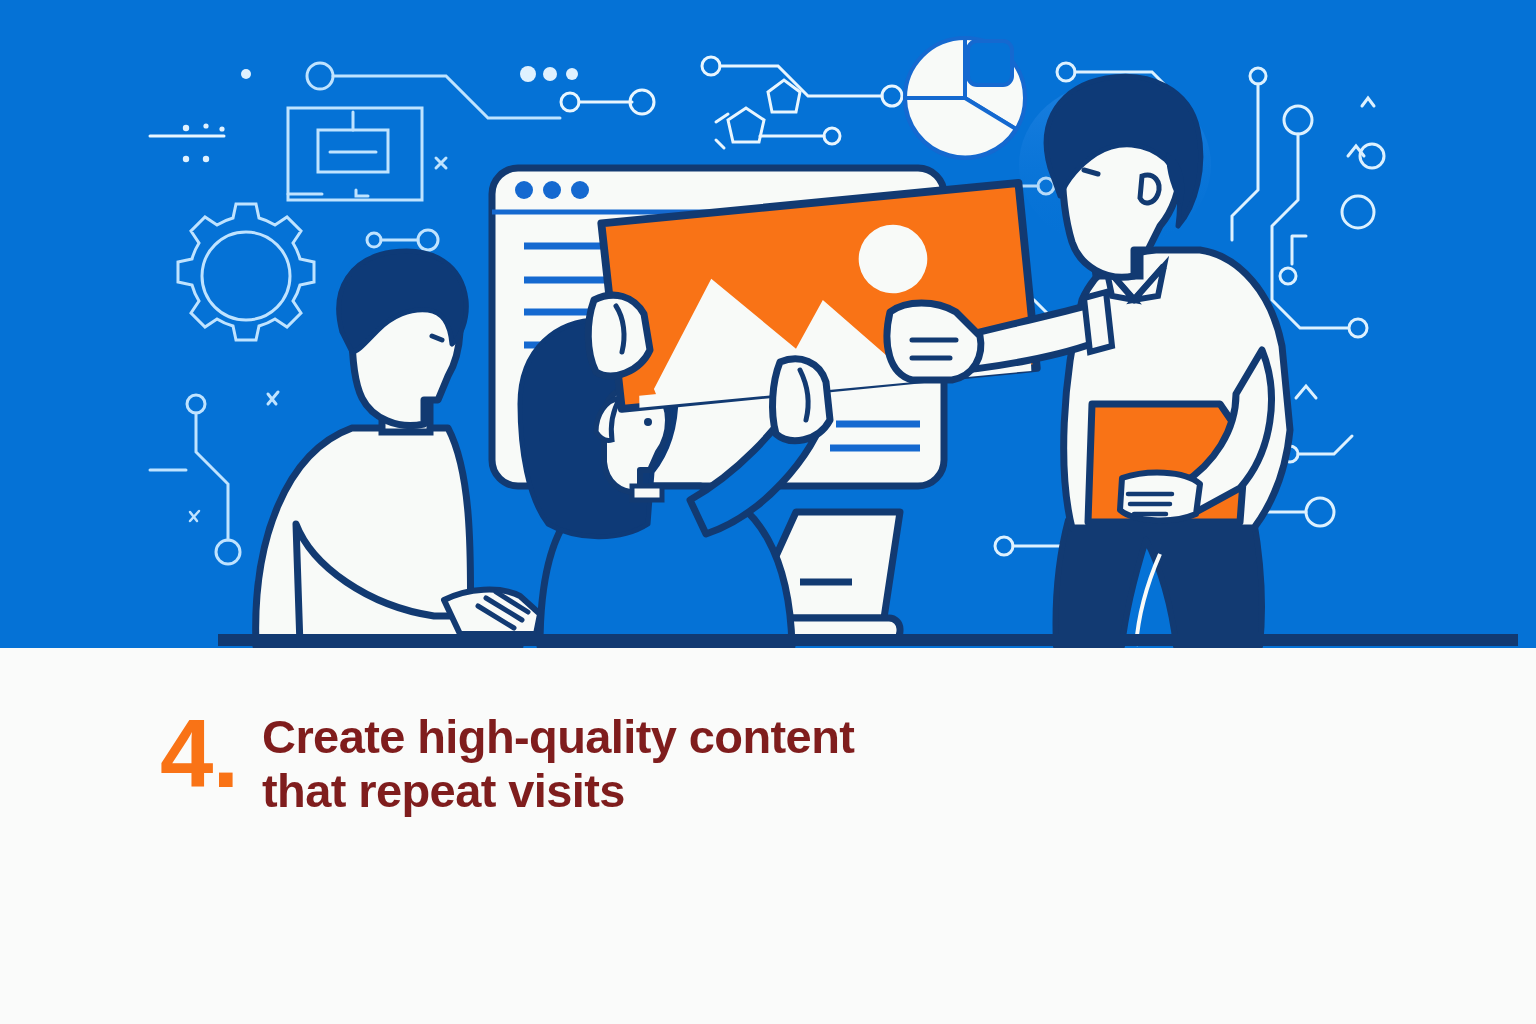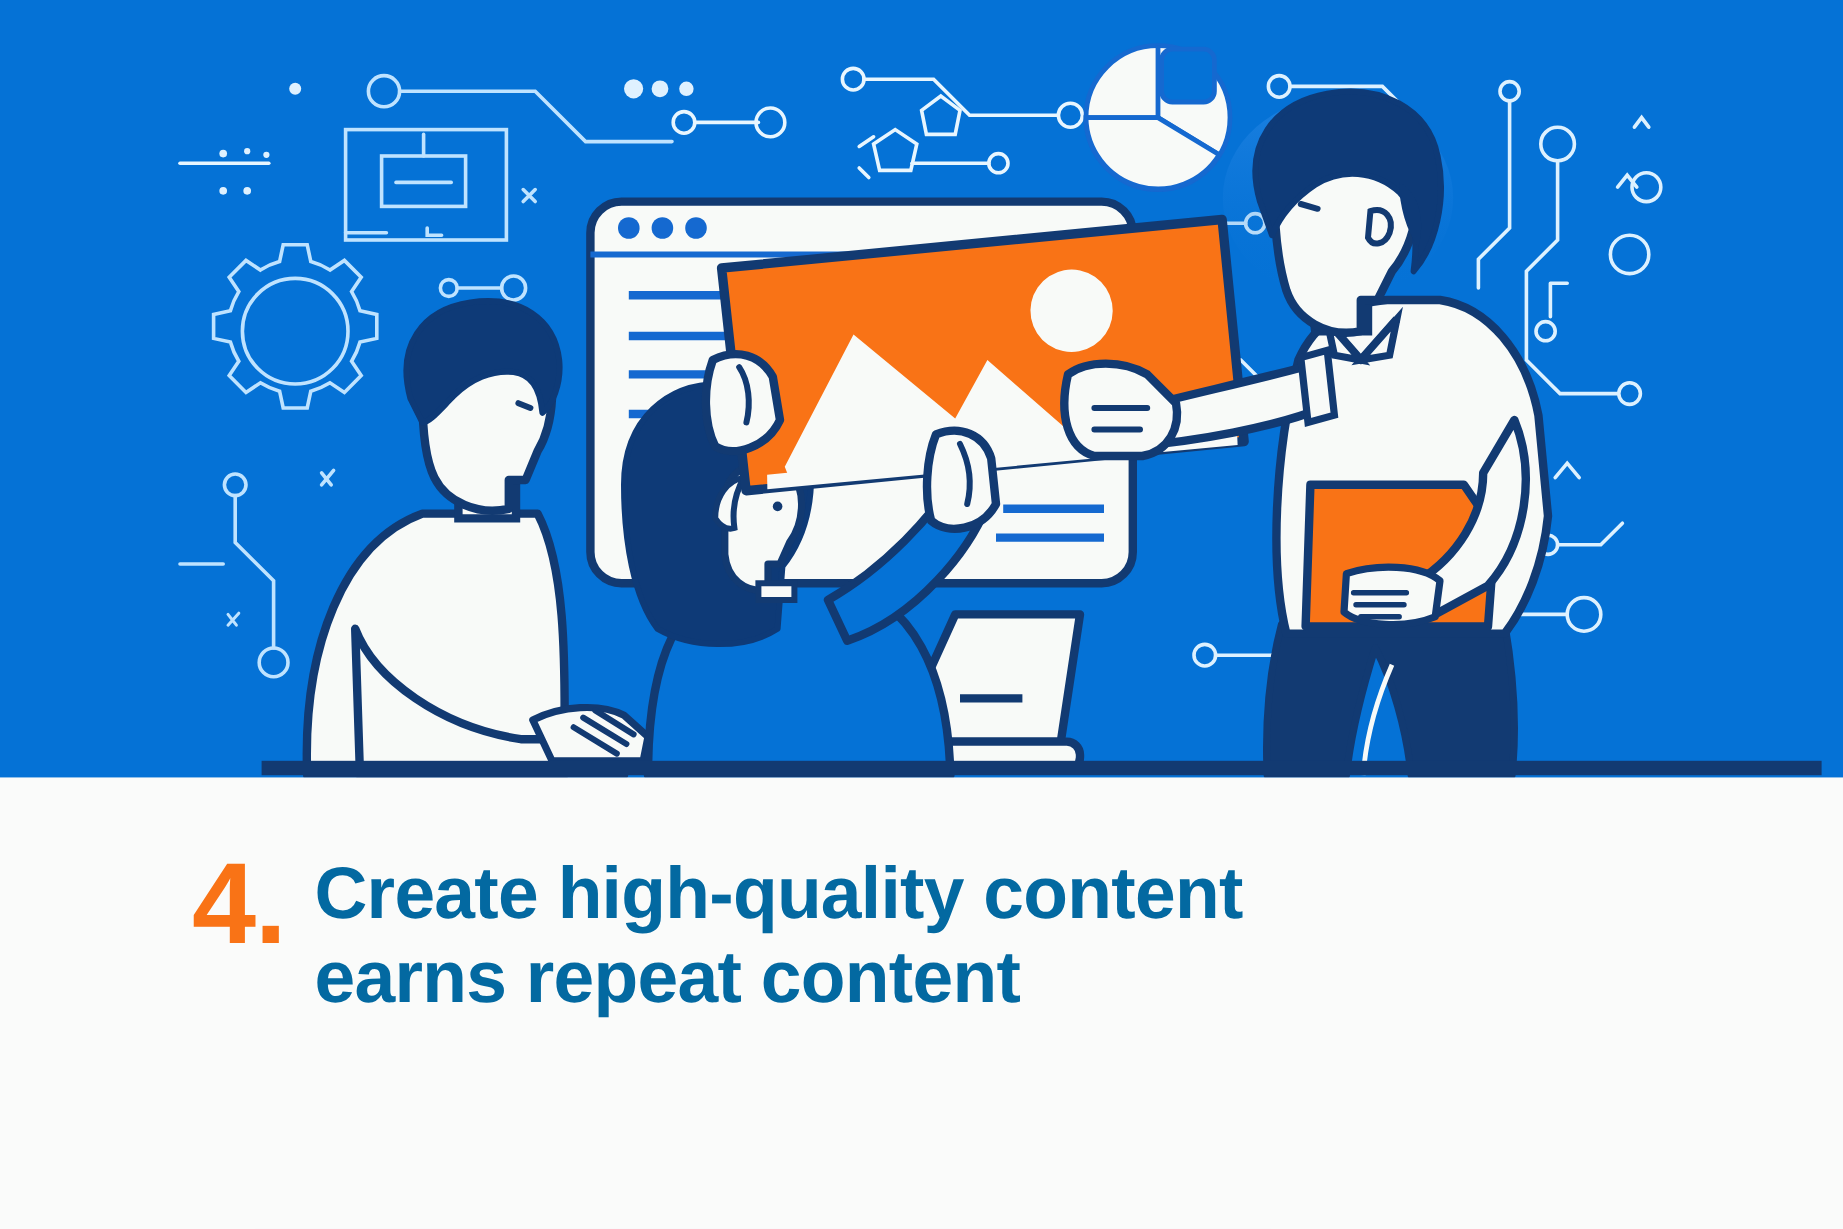--- a/index.html
+++ b/index.html
@@ -47,22 +47,22 @@
     color: #F97316;
     font-size: 96px;
     font-weight: 700;
     line-height: 0.92;
     letter-spacing: -1px;
     margin-right: 24px;
     white-space: nowrap;
     font-family: "Liberation Sans", sans-serif;
   }
   #headline {
-    color: #0369a1;
-    font-size: 61px;
+    color: #7f1d1d;
+    font-size: 47px;
     font-weight: 700;
     line-height: 1.14;
     letter-spacing: -0.6px;
     max-width: 1090px;
     font-family: "Liberation Sans", sans-serif;
   }
   #headline .ln { display: block; white-space: nowrap; }
 </style>
 </head>
 <body>
@@ -350,18 +350,18 @@
         <rect x="218" y="634" width="1300" height="12" fill="#123A72"></rect>
       </g>
     </svg>
   </div>
 
   <div id="caption">
     <div id="caption-inner">
       <div id="step-number">4.</div>
       <div id="headline">
         <span class="ln">Create high-quality content</span>
-        <span class="ln">earns repeat content</span>
+        <span class="ln">that repeat visits</span>
       </div>
     </div>
   </div>
 
 </div>
 
 </body></html>

